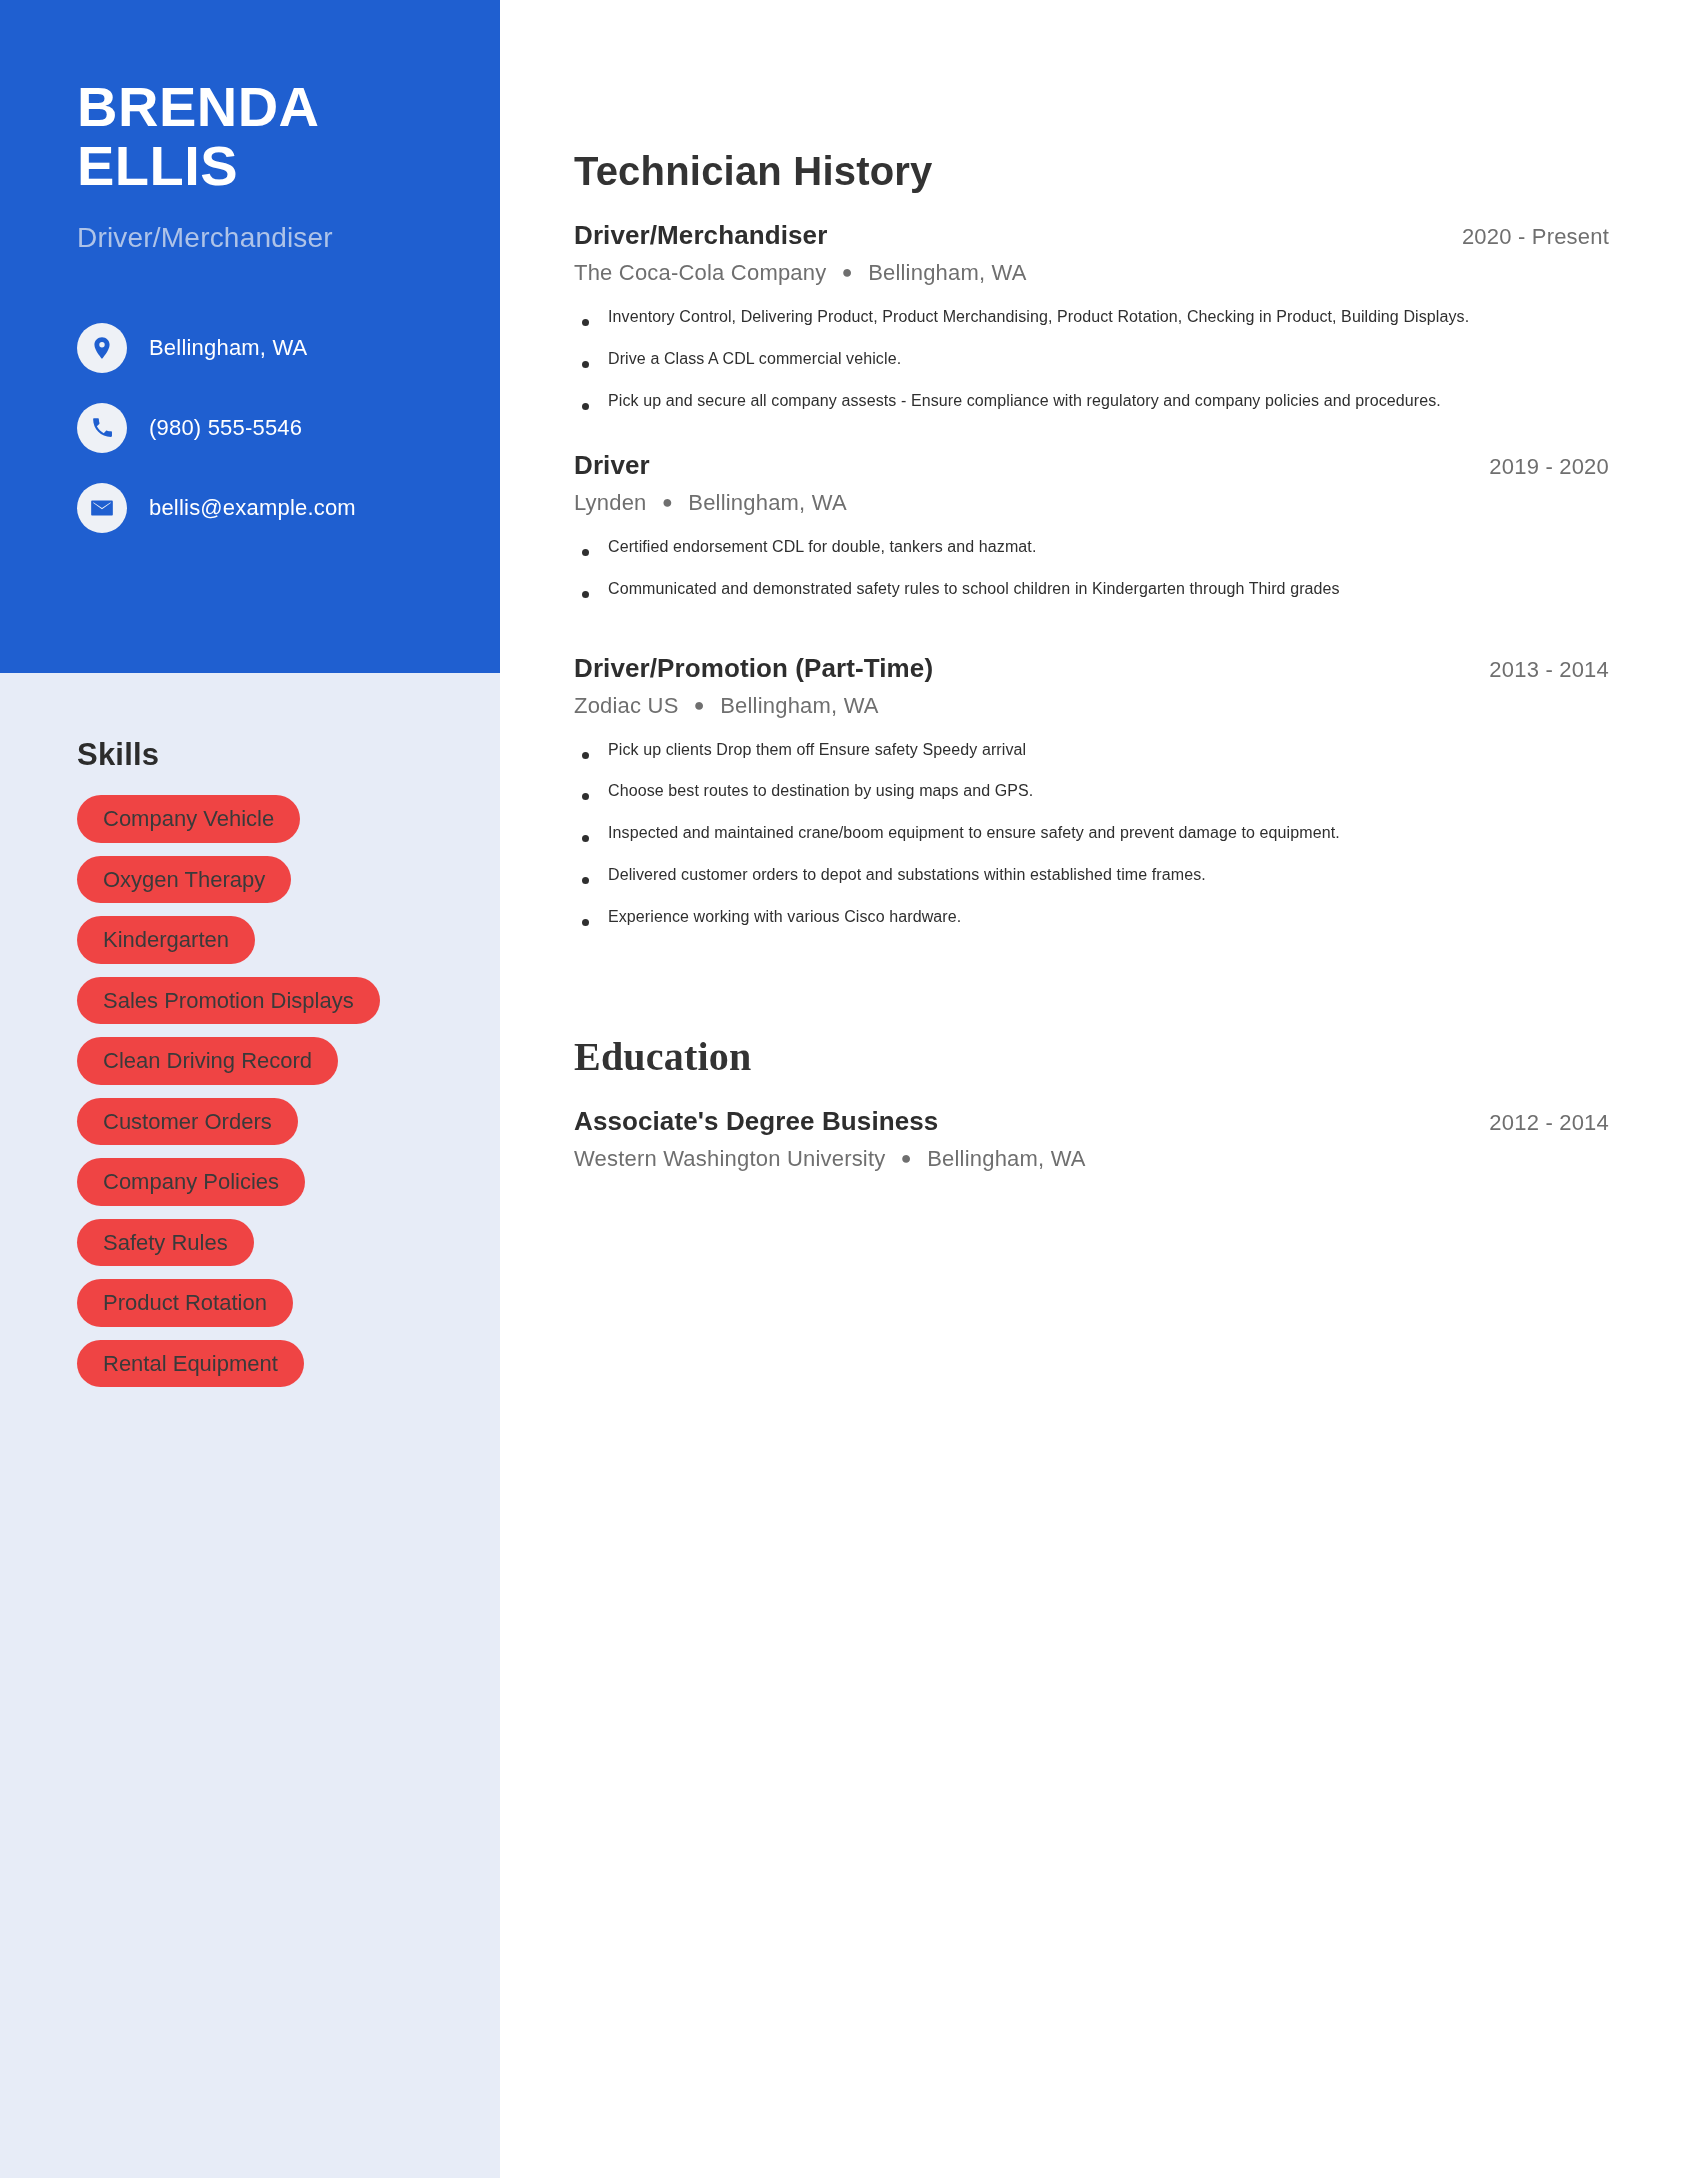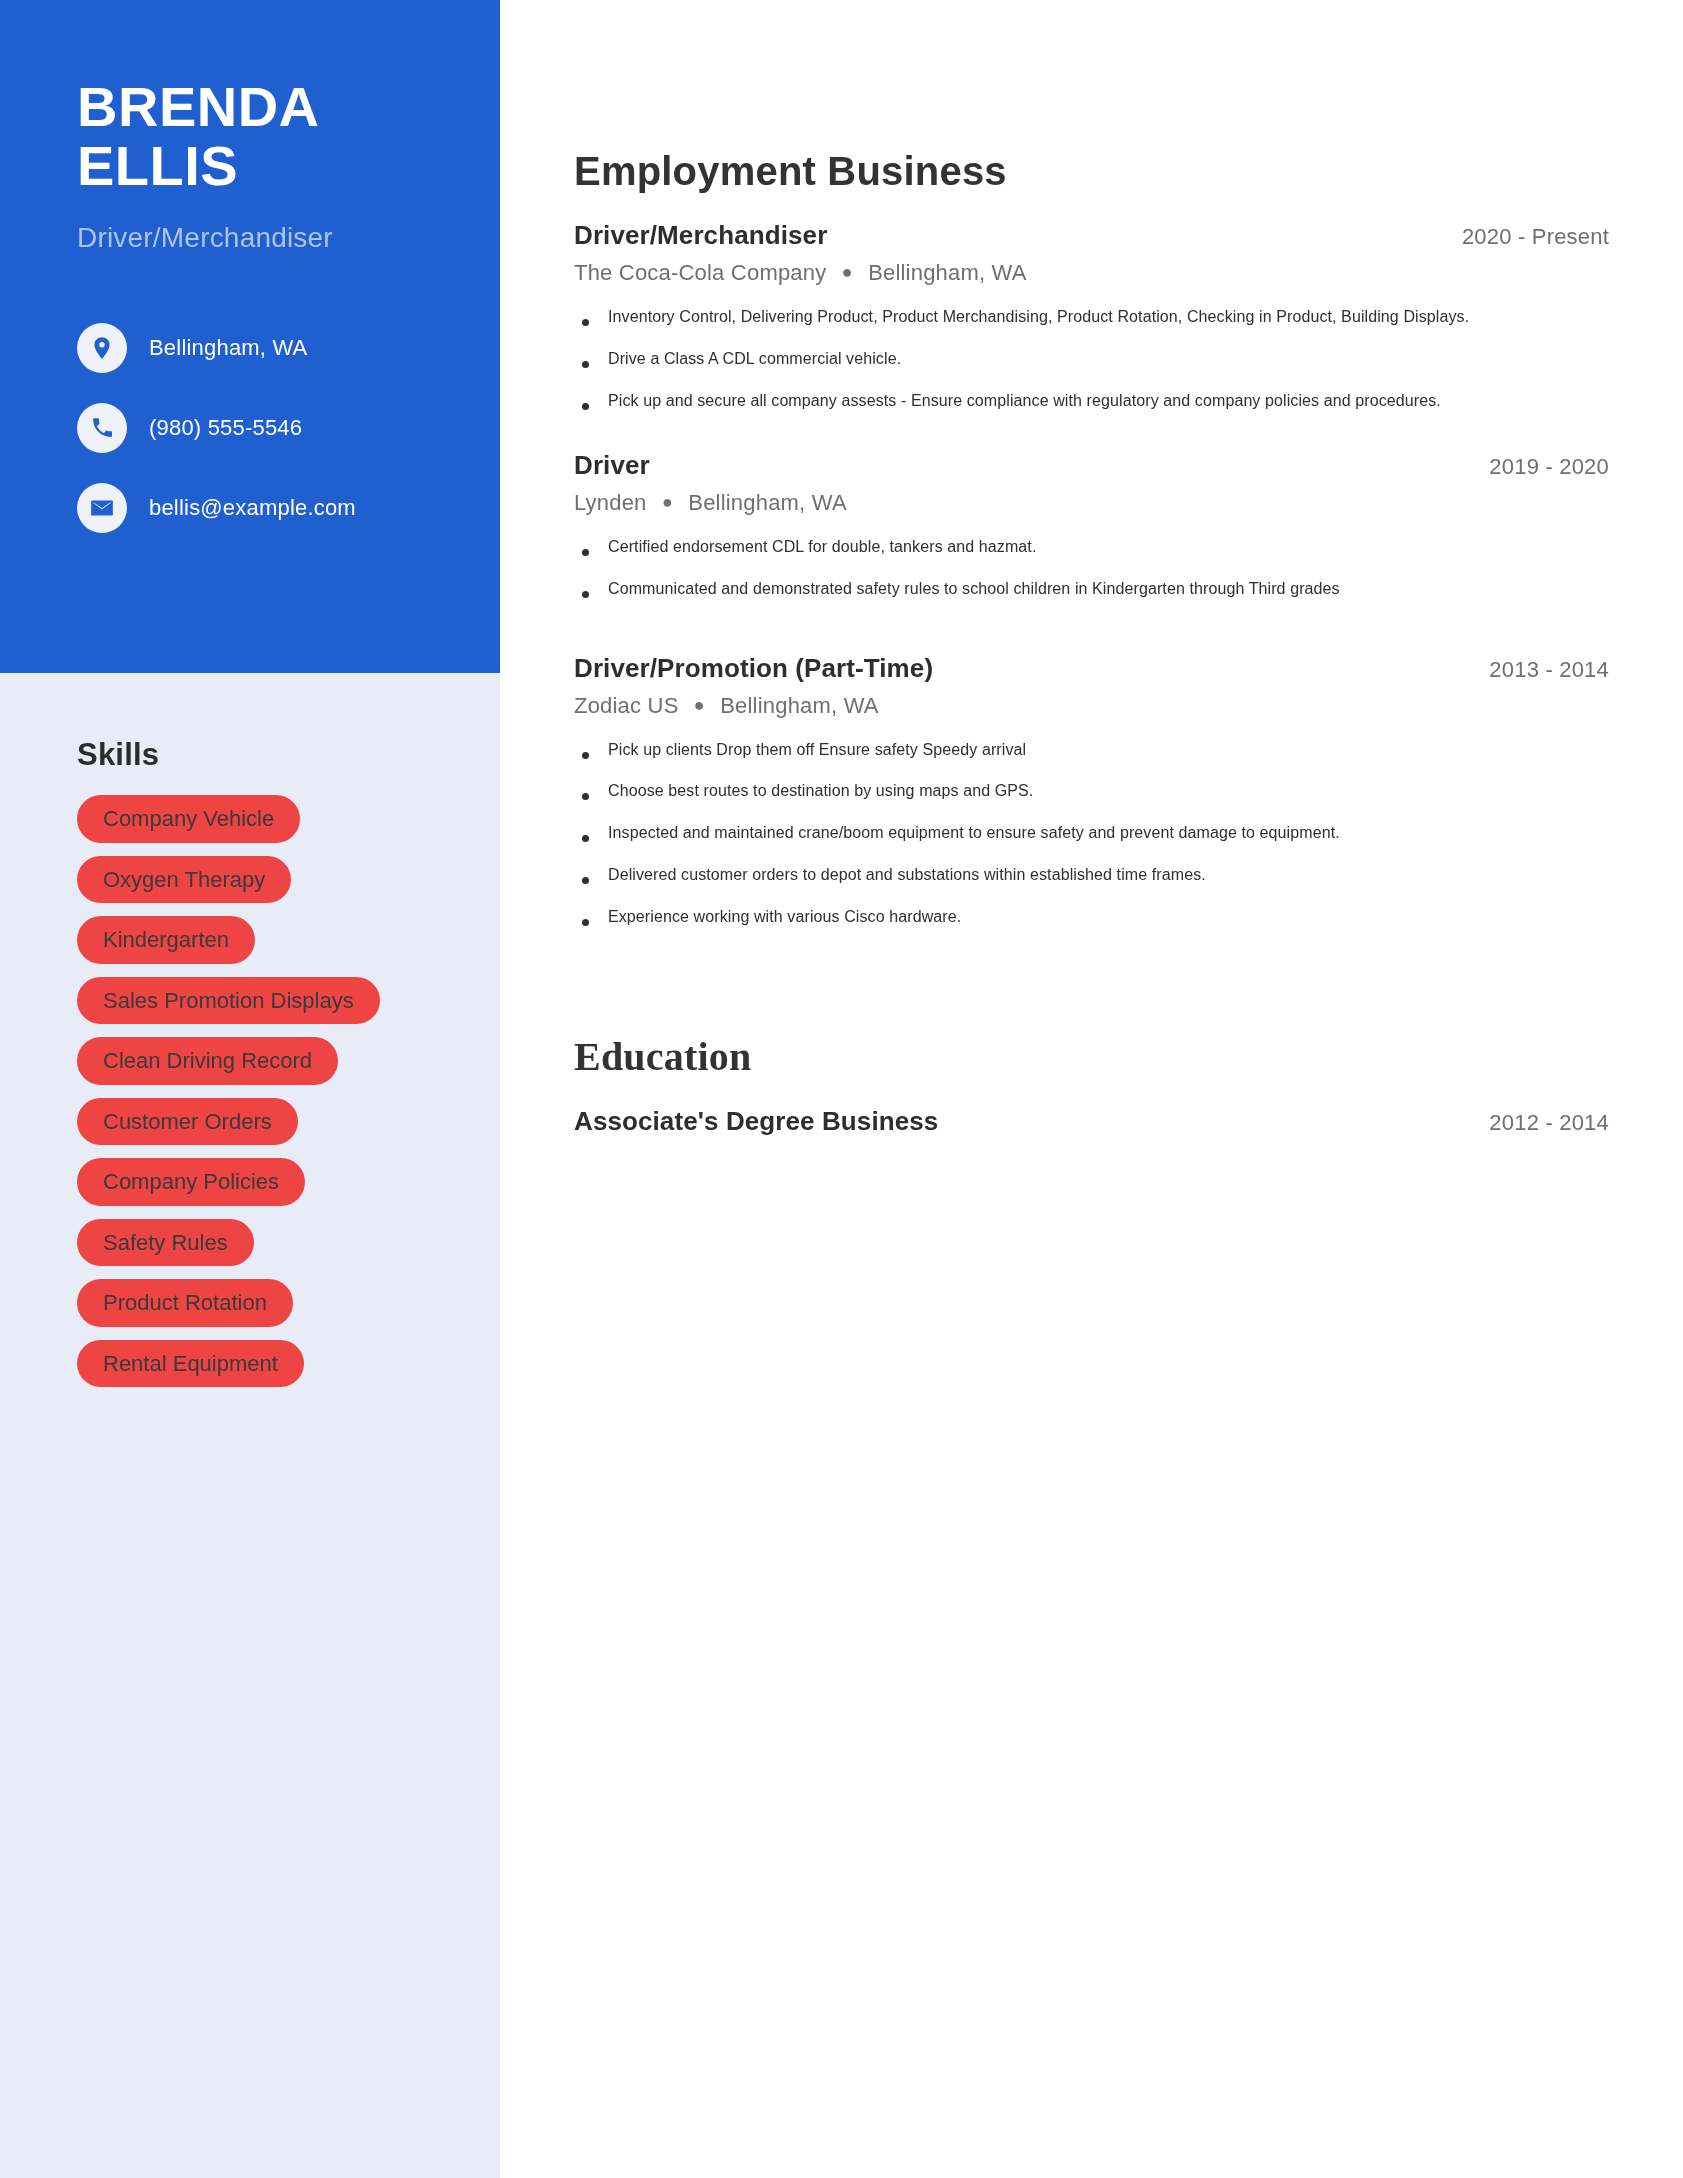--- a/index.html
+++ b/index.html
@@ -256,21 +256,21 @@
         <span class="skill-pill">Safety Rules</span>
         <span class="skill-pill">Product Rotation</span>
         <span class="skill-pill">Rental Equipment</span>
       </div>
     </div>
 
   </aside>
 
   <main class="main">
 
-    <h2 class="section-heading">Employment Business</h2>
+    <h2 class="section-heading">Technician History</h2>
 
     <section class="entry">
       <div class="entry-top">
         <div class="entry-role">Driver/Merchandiser</div>
         <div class="entry-dates">2020 - Present</div>
       </div>
       <div class="entry-meta">
         <span>The Coca-Cola Company</span>
         <span class="sep">●</span>
         <span>Bellingham, WA</span>
@@ -317,18 +317,23 @@
       </ul>
     </section>
 
     <h2 class="section-heading education-gap">Education</h2>
 
     <section class="entry">
       <div class="entry-top">
         <div class="entry-role">Associate's Degree Business</div>
         <div class="entry-dates">2012 - 2014</div>
       </div>
+      <div class="entry-meta">
+        <span>Western Washington University</span>
+        <span class="sep">●</span>
+        <span>Bellingham, WA</span>
+      </div>
     </section>
 
   </main>
 
 </div>
 
 
 </body></html>

